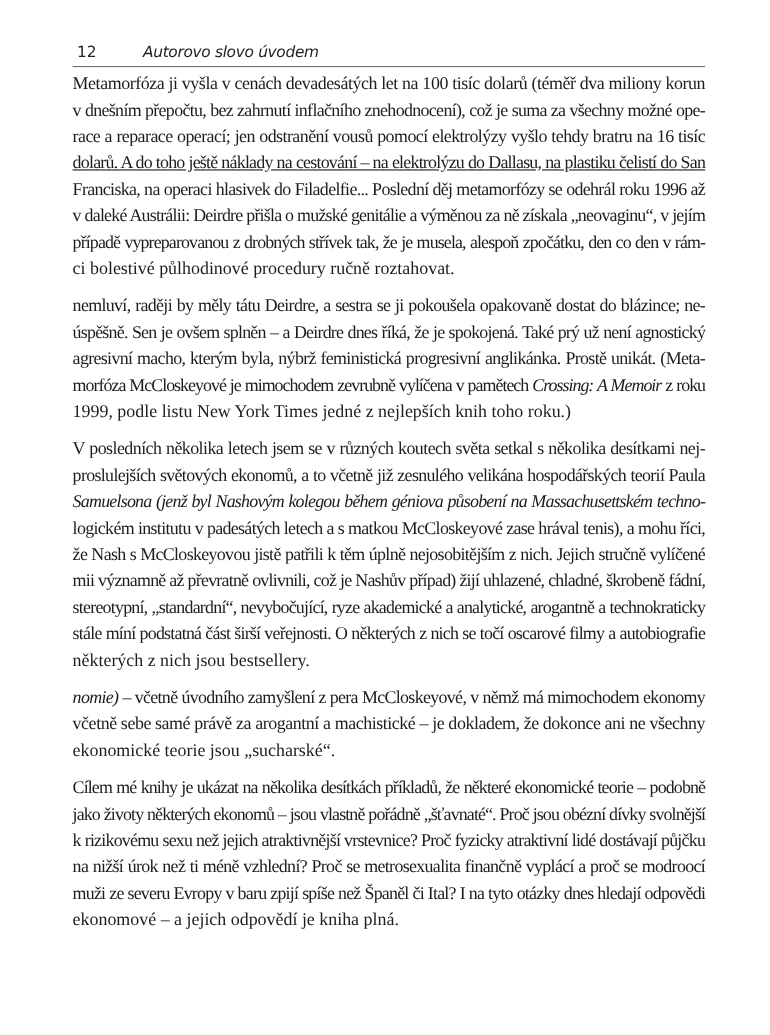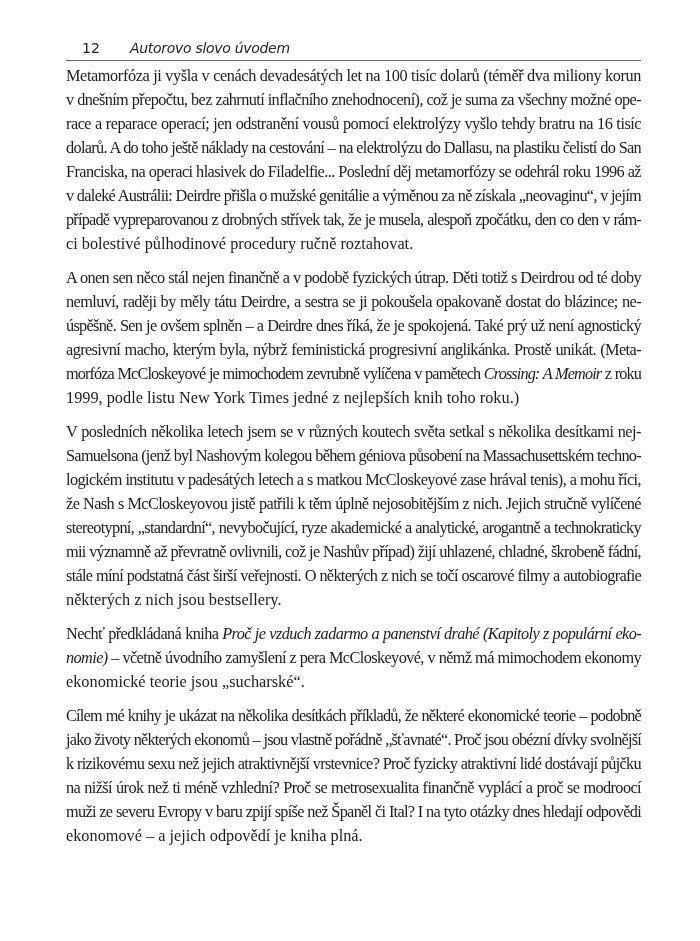--- a/index.html
+++ b/index.html
@@ -27,21 +27,21 @@
       width: 575px;
       height: 24px;
       border-bottom: 1px solid #6e6e6e;
       font-family: "DejaVu Sans", "Liberation Sans", sans-serif;
       font-size: 14px;
       line-height: 20px;
       color: #222;
     }
     .folio {
       position: absolute;
-      left: 16px;
+      left: 4px;
       top: 2px;
       letter-spacing: 0px;
     }
     .chapter-title {
       position: absolute;
       left: 64px;
       top: 2px;
       font-style: italic;
       letter-spacing: -0.3px;
     }
@@ -78,47 +78,47 @@
   <div class="running-head">
     <span class="folio">12</span>
     <span class="chapter-title">Autorovo slovo úvodem</span>
   </div>
 
   <div class="body-text" id="body-text">
       <p class="para">
         <span class="line" style="white-space: normal; letter-spacing: -0.4px;"><span style="white-space: normal;">Metamorfóza ji vyšla v cenách devadesátých let na 100 tisíc dolarů (téměř dva miliony korun</span></span>
         <span class="line" style="white-space: normal; letter-spacing: -0.6px;"><span style="white-space: normal;">v dnešním přepočtu, bez zahrnutí inflačního znehodnocení), což je suma za všechny možné ope-</span></span>
         <span class="line" style="white-space: normal; letter-spacing: -0.5px;"><span style="white-space: normal;">race a reparace operací; jen odstranění vousů pomocí elektrolýzy vyšlo tehdy bratru na 16 tisíc</span></span>
-        <span class="line" style="white-space: normal; letter-spacing: -0.7px;"><span style="white-space: normal;">dolarů. A do toho ještě náklady na cestování – na elektrolýzu do Dallasu, na plastiku čelistí do San</span></span>
+        <span class="line" style="white-space: normal; letter-spacing: -0.7px; text-decoration: underline;"><span style="white-space: normal;">dolarů. A do toho ještě náklady na cestování – na elektrolýzu do Dallasu, na plastiku čelistí do San</span></span>
         <span class="line" style="white-space: normal; letter-spacing: -0.6px;"><span style="white-space: normal;">Franciska, na operaci hlasivek do Filadelfie... Poslední děj metamorfózy se odehrál roku 1996 až</span></span>
         <span class="line" style="white-space: normal; letter-spacing: -0.7px;"><span style="white-space: normal;">v daleké Austrálii: Deirdre přišla o mužské genitálie a výměnou za ně získala „neovaginu“, v jejím</span></span>
         <span class="line" style="white-space: normal; letter-spacing: -0.8px;"><span style="white-space: normal;">případě vypreparovanou z drobných střívek tak, že je musela, alespoň zpočátku, den co den v rám-</span></span>
         <span class="line last" style="white-space: normal;"><span style="white-space: normal;">ci bolestivé půlhodinové procedury ručně roztahovat.</span></span>
       </p>
       <p class="para">
-        <span class="line" style="white-space: normal; letter-spacing: -0.6px;"><span style="white-space: normal;">A onen sen něco stál nejen finančně a v podobě fyzických útrap. Děti totiž s Deirdrou od té doby</span></span>
         <span class="line" style="white-space: normal; letter-spacing: -0.6px;"><span style="white-space: normal;">nemluví, raději by měly tátu Deirdre, a sestra se ji pokoušela opakovaně dostat do blázince; ne-</span></span>
         <span class="line" style="white-space: normal; letter-spacing: -0.7px;"><span style="white-space: normal;">úspěšně. Sen je ovšem splněn – a Deirdre dnes říká, že je spokojená. Také prý už není agnostický</span></span>
         <span class="line" style="white-space: normal; letter-spacing: -0.6px;"><span style="white-space: normal;">agresivní macho, kterým byla, nýbrž feministická progresivní anglikánka. Prostě unikát. (Meta-</span></span>
         <span class="line" style="white-space: normal; letter-spacing: -0.9px;"><span style="white-space: normal;">morfóza McCloskeyové je mimochodem zevrubně vylíčena v pamětech </span><span class="ital" style="white-space: normal;">Crossing: A Memoir</span><span style="white-space: normal;"> z roku</span></span>
         <span class="line last" style="white-space: normal;"><span style="white-space: normal;">1999, podle listu New York Times jedné z nejlepších knih toho roku.)</span></span>
       </p>
       <p class="para">
         <span class="line" style="white-space: normal; letter-spacing: -0.5px;"><span style="white-space: normal;">V posledních několika letech jsem se v různých koutech světa setkal s několika desítkami nej-</span></span>
-        <span class="line" style="white-space: normal; letter-spacing: -0.7px;"><span style="white-space: normal;">Samuelsona (jenž byl Nashovým kolegou během géniova působení na Massachusettském techno-</span></span>
+        <span class="line" style="white-space: normal; letter-spacing: -0.6px;"><span style="white-space: normal;">proslulejších světových ekonomů, a to včetně již zesnulého velikána hospodářských teorií Paula</span></span>
+        <span class="line" style="white-space: normal; letter-spacing: -0.7px;"><span style="white-space: normal; font-style: italic;">Samuelsona (jenž byl Nashovým kolegou během géniova působení na Massachusettském techno-</span></span>
         <span class="line" style="white-space: normal; letter-spacing: -0.6px;"><span style="white-space: normal;">logickém institutu v padesátých letech a s matkou McCloskeyové zase hrával tenis), a mohu říci,</span></span>
         <span class="line" style="white-space: normal; letter-spacing: -0.6px;"><span style="white-space: normal;">že Nash s McCloskeyovou jistě patřili k těm úplně nejosobitějším z nich. Jejich stručně vylíčené</span></span>
+        <span class="line" style="white-space: normal; letter-spacing: -0.7px;"><span style="white-space: normal;">mii významně až převratně ovlivnili, což je Nashův případ) žijí uhlazené, chladné, škrobeně fádní,</span></span>
         <span class="line" style="white-space: normal; letter-spacing: -0.7px;"><span style="white-space: normal;">stereotypní, „standardní“, nevybočující, ryze akademické a analytické, arogantně a technokraticky</span></span>
-        <span class="line" style="white-space: normal; letter-spacing: -0.7px;"><span style="white-space: normal;">mii významně až převratně ovlivnili, což je Nashův případ) žijí uhlazené, chladné, škrobeně fádní,</span></span>
         <span class="line" style="white-space: normal; letter-spacing: -0.7px;"><span style="white-space: normal;">stále míní podstatná část širší veřejnosti. O některých z nich se točí oscarové filmy a autobiografie</span></span>
         <span class="line last" style="white-space: normal;"><span style="white-space: normal;">některých z nich jsou bestsellery.</span></span>
       </p>
       <p class="para">
-        <span class="line" style="white-space: normal; letter-spacing: -0.6px;"><span style="white-space: normal;">Nechť předkládaná kniha </span><span class="ital" style="white-space: normal;">Proč je vzduch zadarmo a panenství drahé (Kapitoly z populární eko-</span></span>
         <span class="line" style="white-space: normal; letter-spacing: -0.6px;"><span class="ital" style="white-space: normal;">nomie)</span><span style="white-space: normal;"> – včetně úvodního zamyšlení z pera McCloskeyové, v němž má mimochodem ekonomy</span></span>
+        <span class="line" style="white-space: normal; letter-spacing: -0.4px;"><span style="white-space: normal;">včetně sebe samé právě za arogantní a machistické  – je dokladem, že dokonce ani ne všechny</span></span>
         <span class="line last" style="white-space: normal;"><span style="white-space: normal;">ekonomické teorie jsou „sucharské“.</span></span>
       </p>
       <p class="para">
         <span class="line" style="white-space: normal; letter-spacing: -0.8px;"><span style="white-space: normal;">Cílem mé knihy je ukázat na několika desítkách příkladů, že některé ekonomické teorie – podobně</span></span>
         <span class="line" style="white-space: normal; letter-spacing: -0.8px;"><span style="white-space: normal;">jako životy některých ekonomů – jsou vlastně pořádně „šťavnaté“. Proč jsou obézní dívky svolnější</span></span>
         <span class="line" style="white-space: normal; letter-spacing: -0.7px;"><span style="white-space: normal;">k rizikovému sexu než jejich atraktivnější vrstevnice? Proč fyzicky atraktivní lidé dostávají půjčku</span></span>
         <span class="line" style="white-space: normal; letter-spacing: -0.6px;"><span style="white-space: normal;">na nižší úrok než ti méně vzhlední? Proč se metrosexualita finančně vyplácí a proč se modroocí</span></span>
         <span class="line" style="white-space: normal; letter-spacing: -0.7px;"><span style="white-space: normal;">muži ze severu Evropy v baru zpijí spíše než Španěl či Ital?  I na tyto otázky dnes hledají odpovědi</span></span>
         <span class="line last" style="white-space: normal;"><span style="white-space: normal;">ekonomové – a jejich odpovědí je kniha plná.</span></span>
       </p>

